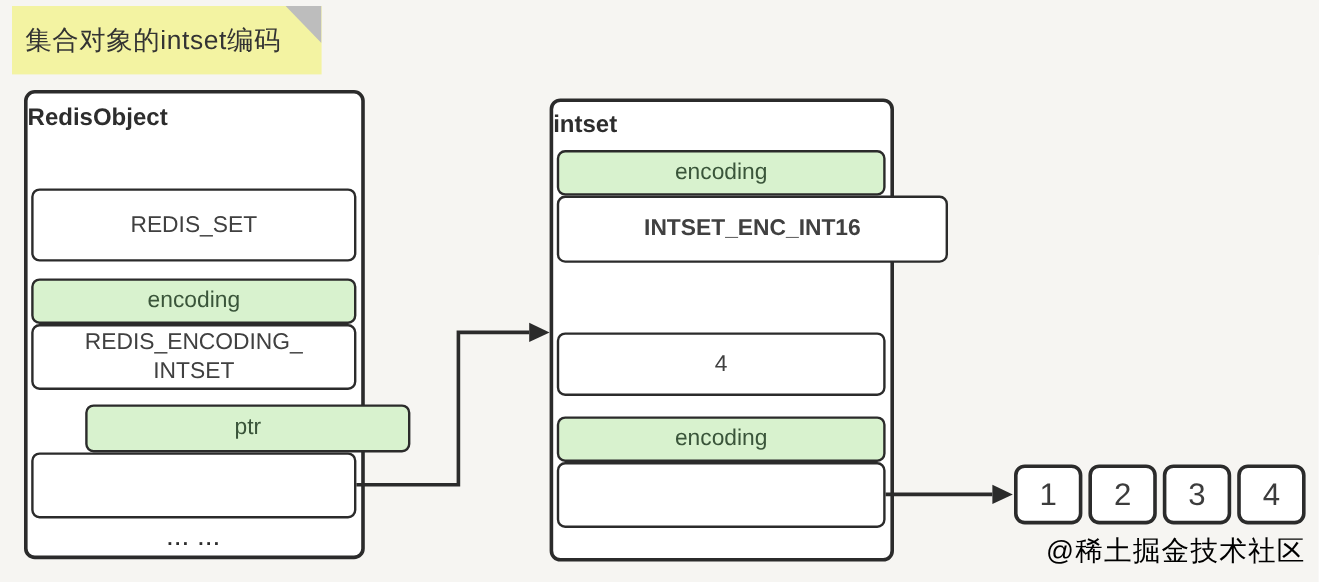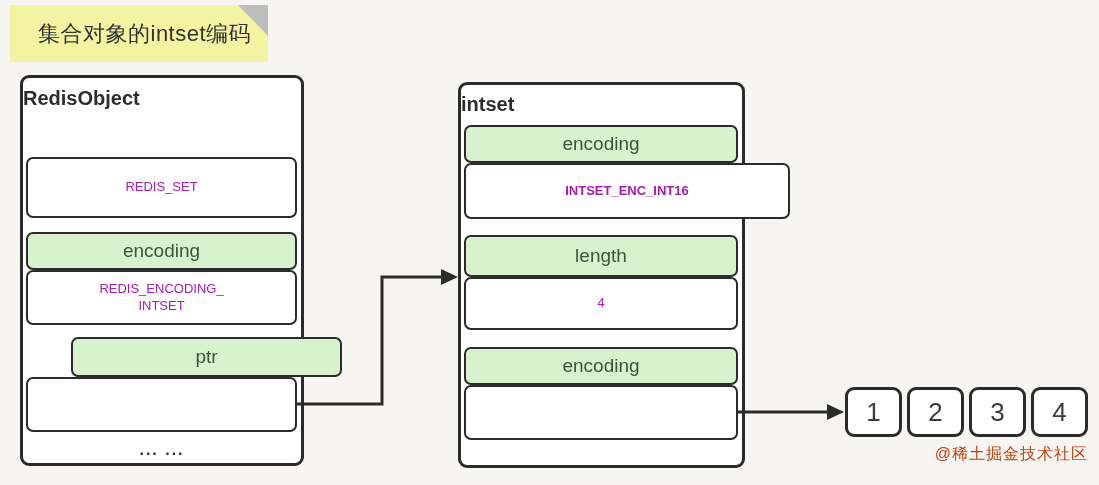--- a/index.html
+++ b/index.html
@@ -20,21 +20,21 @@
   .note {
     position: absolute;
     left: 10px;
     top: 5px;
     width: 258px;
     height: 57px;
     background: #f3f3a2;
     display: flex;
     align-items: center;
     box-sizing: border-box;
-    padding-left: 28px;
+    padding-left: 11px;
   }
   .note-text {
     font-size: 22px;
     color: #333333;
     letter-spacing: 0.5px;
   }
   .note-fold {
     position: absolute;
     top: 0;
     right: 0;
@@ -71,22 +71,22 @@
     justify-content: center;
     text-align: center;
   }
   .flabel {
     background: #d8f2ce;
     font-size: 19px;
     color: #3a553a;
   }
   .fvalue {
     background: #ffffff;
-    font-size: 13px;
-    color: #a21caf;
+    font-size: 19px;
+    color: #404040;
     white-space: pre-line;
     line-height: 1.25;
   }
   .ellipsis {
     position: absolute;
     left: 0;
     width: 100%;
     text-align: center;
     font-size: 16px;
     font-weight: bold;
@@ -143,22 +143,22 @@
     left: 0;
     top: 0;
     pointer-events: none;
   }
 
   
   .watermark {
     position: absolute;
     right: 11px;
     top: 444px;
-    font-size: 16px;
-    color: #c2410c;
+    font-size: 23px;
+    color: #000000;
     letter-spacing: 1px;
   }
 </style>
 </head>
 <body>
 
 <div class="stage">
 
   <div class="note">
     <span class="note-text">集合对象的intset编码</span>
@@ -173,21 +173,20 @@
 INTSET</div>
     <div class="frow flabel" id="ro-label-ptr">ptr</div>
     <div class="frow fvalue" id="ro-value-ptr"></div>
     <div class="ellipsis">... ...</div>
   </div>
 
   <div class="struct" id="intset">
     <div class="struct-title">intset</div>
     <div class="frow flabel" id="is-label-enc">encoding</div>
     <div class="frow fvalue" id="is-value-enc">INTSET_ENC_INT16</div>
-    <div class="frow flabel" id="is-label-length">length</div>
     <div class="frow fvalue" id="is-value-length">4</div>
     <div class="frow flabel" id="is-label-contents">encoding</div>
     <div class="frow fvalue" id="is-value-contents"></div>
   </div>
 
   <div class="cells">
     <div class="cell">1</div>
     <div class="cell">2</div>
     <div class="cell">3</div>
     <div class="cell">4</div>

